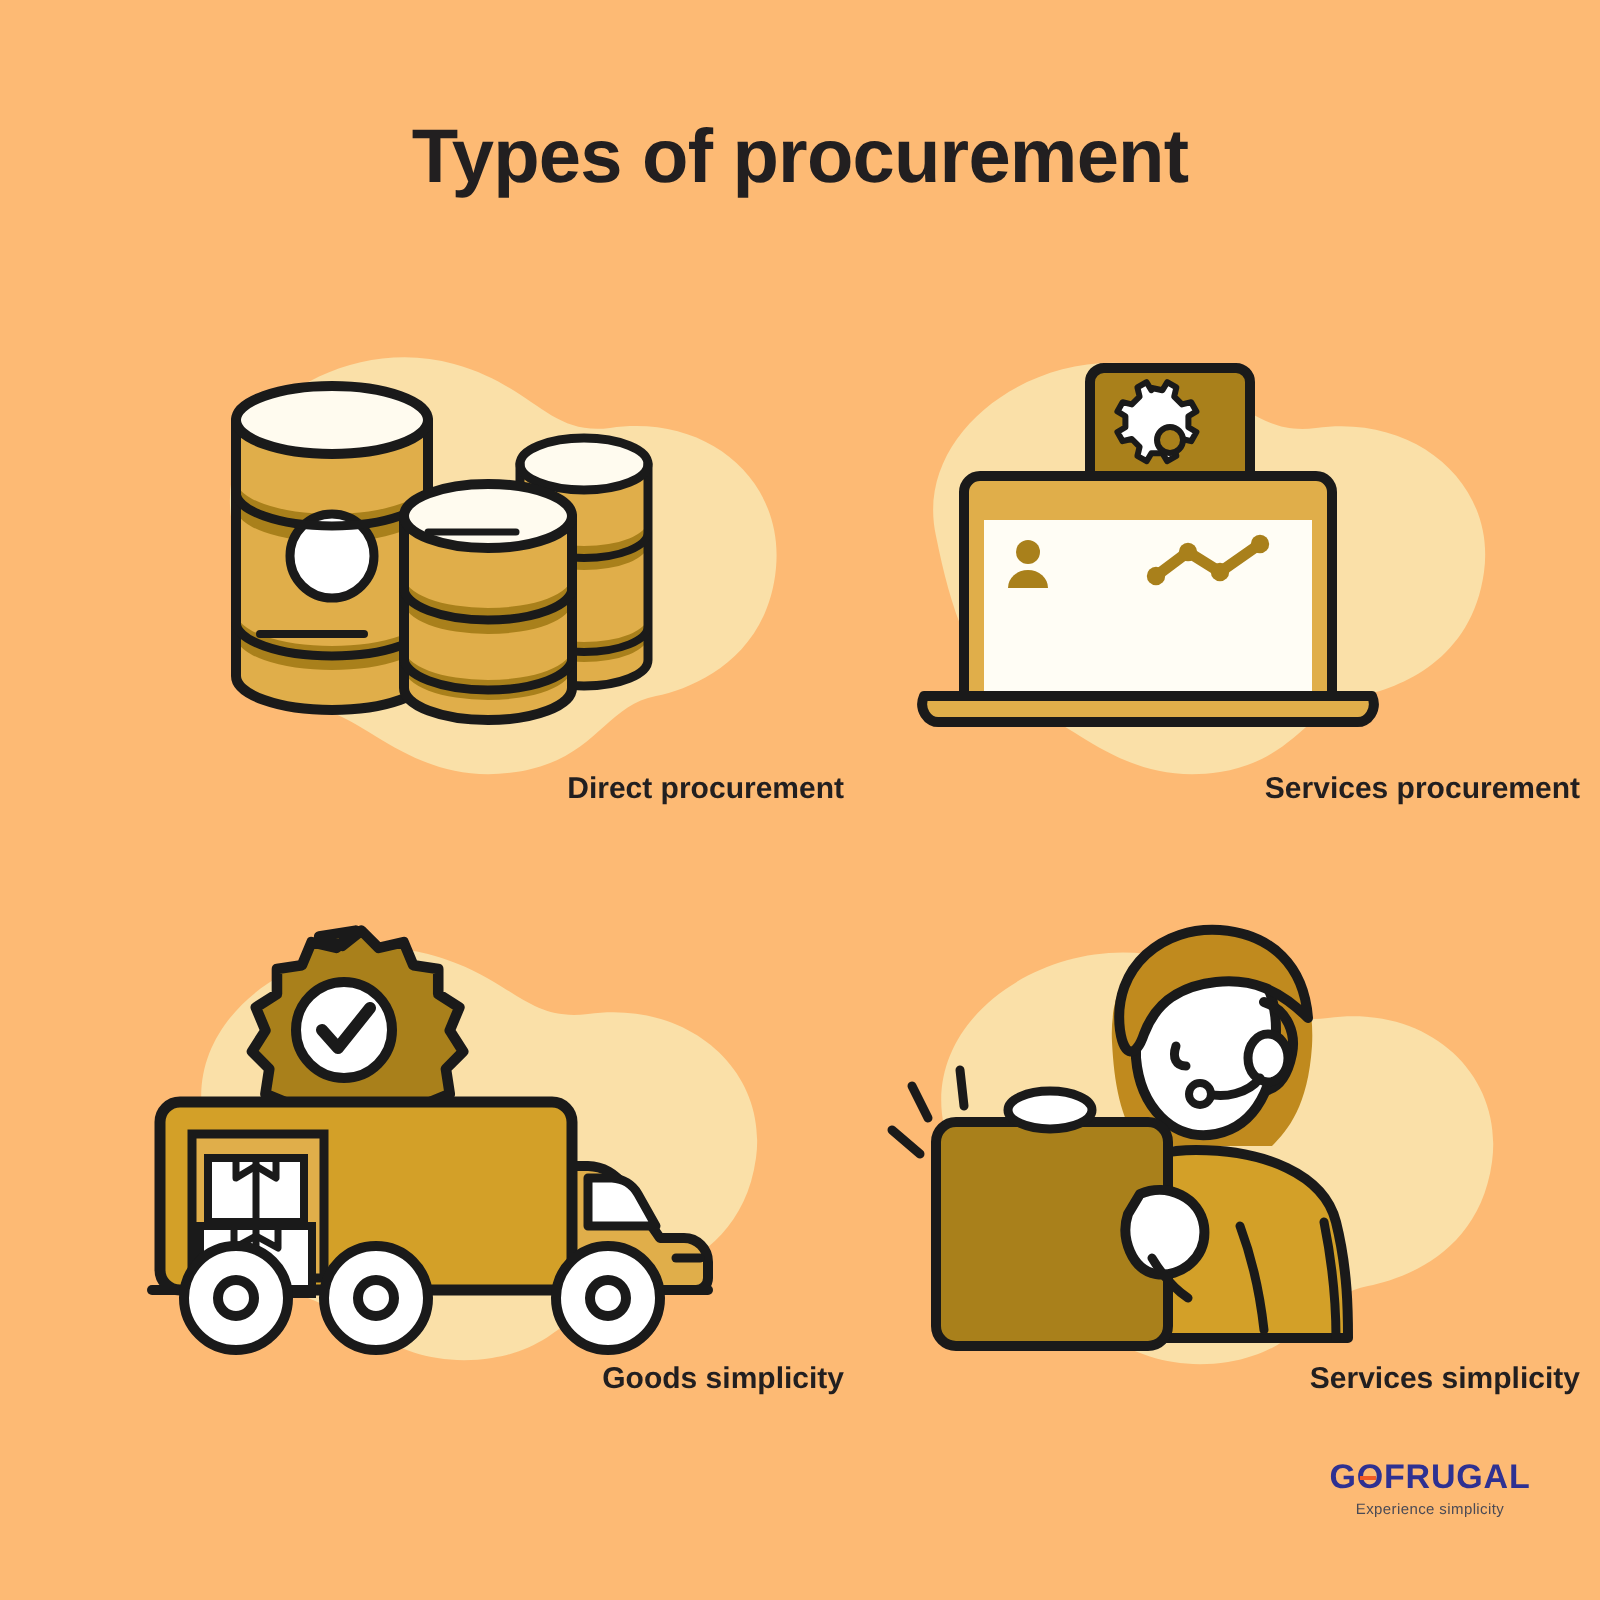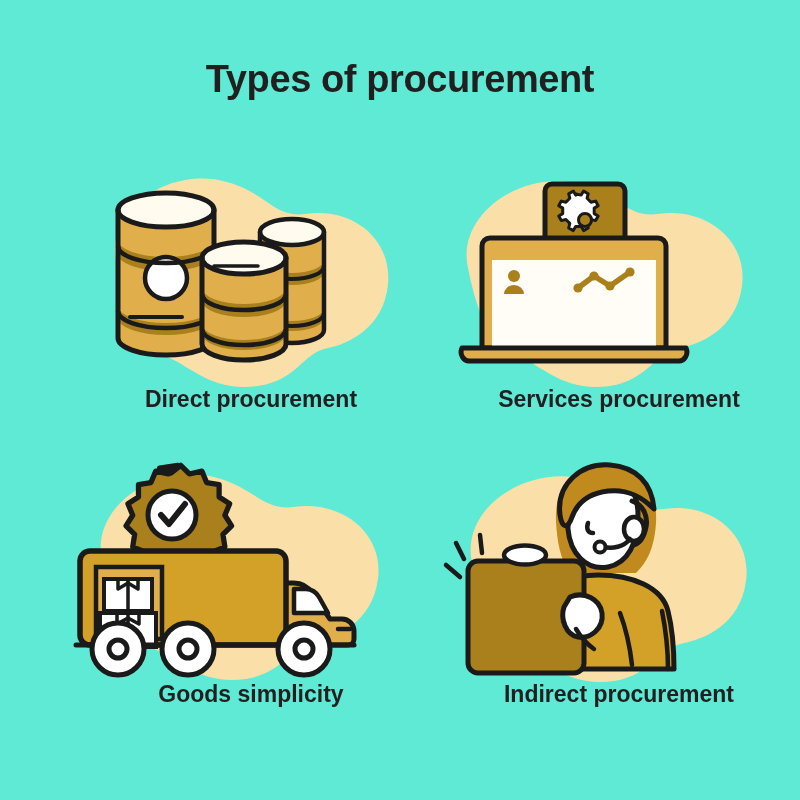--- a/index.html
+++ b/index.html
@@ -7,21 +7,21 @@
     padding: 0;
     background: #FCEBC3;
   }
   body {
     font-family: "Liberation Sans", sans-serif;
   }
   #infographic {
     position: relative;
     width: 800px;
     height: 800px;
-    background: #5eead4;
+    background: #fdba74;
     overflow: hidden;
     text-decoration: underline;
   }
 
   
   .title {
     position: absolute;
     top: 58px;
     left: 0;
     width: 800px;
@@ -43,24 +43,24 @@
     top: 0;
     left: 0;
     width: 360px;
     height: 250px;
   }
   .card-label {
     position: absolute;
     left: 0;
     top: 238px;
     width: 360px;
-    text-align: center;
+    text-align: right;
     padding-left: 18px;
     box-sizing: border-box;
-    font-size: 23px;
+    font-size: 15px;
     font-weight: bold;
     color: #221F20;
   }
 
   #card-direct   { left: 62px;  top: 148px; }
   #card-indirect { left: 430px; top: 148px; }
   #card-goods    { left: 62px;  top: 443px; }
   #card-services { left: 430px; top: 443px; }
 
   
@@ -301,17 +301,23 @@
         <path d="M190 170 C196 186 200 204 202 222" fill="none" stroke="#1A1A1A" stroke-width="4.5" stroke-linecap="round"></path>
         <path d="M232 168 C236 188 238 208 238 226" fill="none" stroke="#1A1A1A" stroke-width="4.5" stroke-linecap="round"></path>
 
         <g>
           <line x1="16" y1="122" x2="30" y2="134" stroke="#1A1A1A" stroke-width="4.5" stroke-linecap="round"></line>
           <line x1="26" y1="100" x2="34" y2="116" stroke="#1A1A1A" stroke-width="4.5" stroke-linecap="round"></line>
           <line x1="50" y1="92" x2="52" y2="110" stroke="#1A1A1A" stroke-width="4.5" stroke-linecap="round"></line>
         </g>
       </svg>
     </div>
-    <div class="card-label">Indirect procurement</div>
-  </div>
-
+    <div class="card-label">Services simplicity</div>
+  </div>
+
+  <div class="logo">
+    <div class="logo-word">
+      <span>G</span><span class="g-o">O</span><span>FRUGAL</span>
+    </div>
+    <div class="logo-tag">Experience simplicity</div>
+  </div>
 
 </div>
 
 </body></html>

